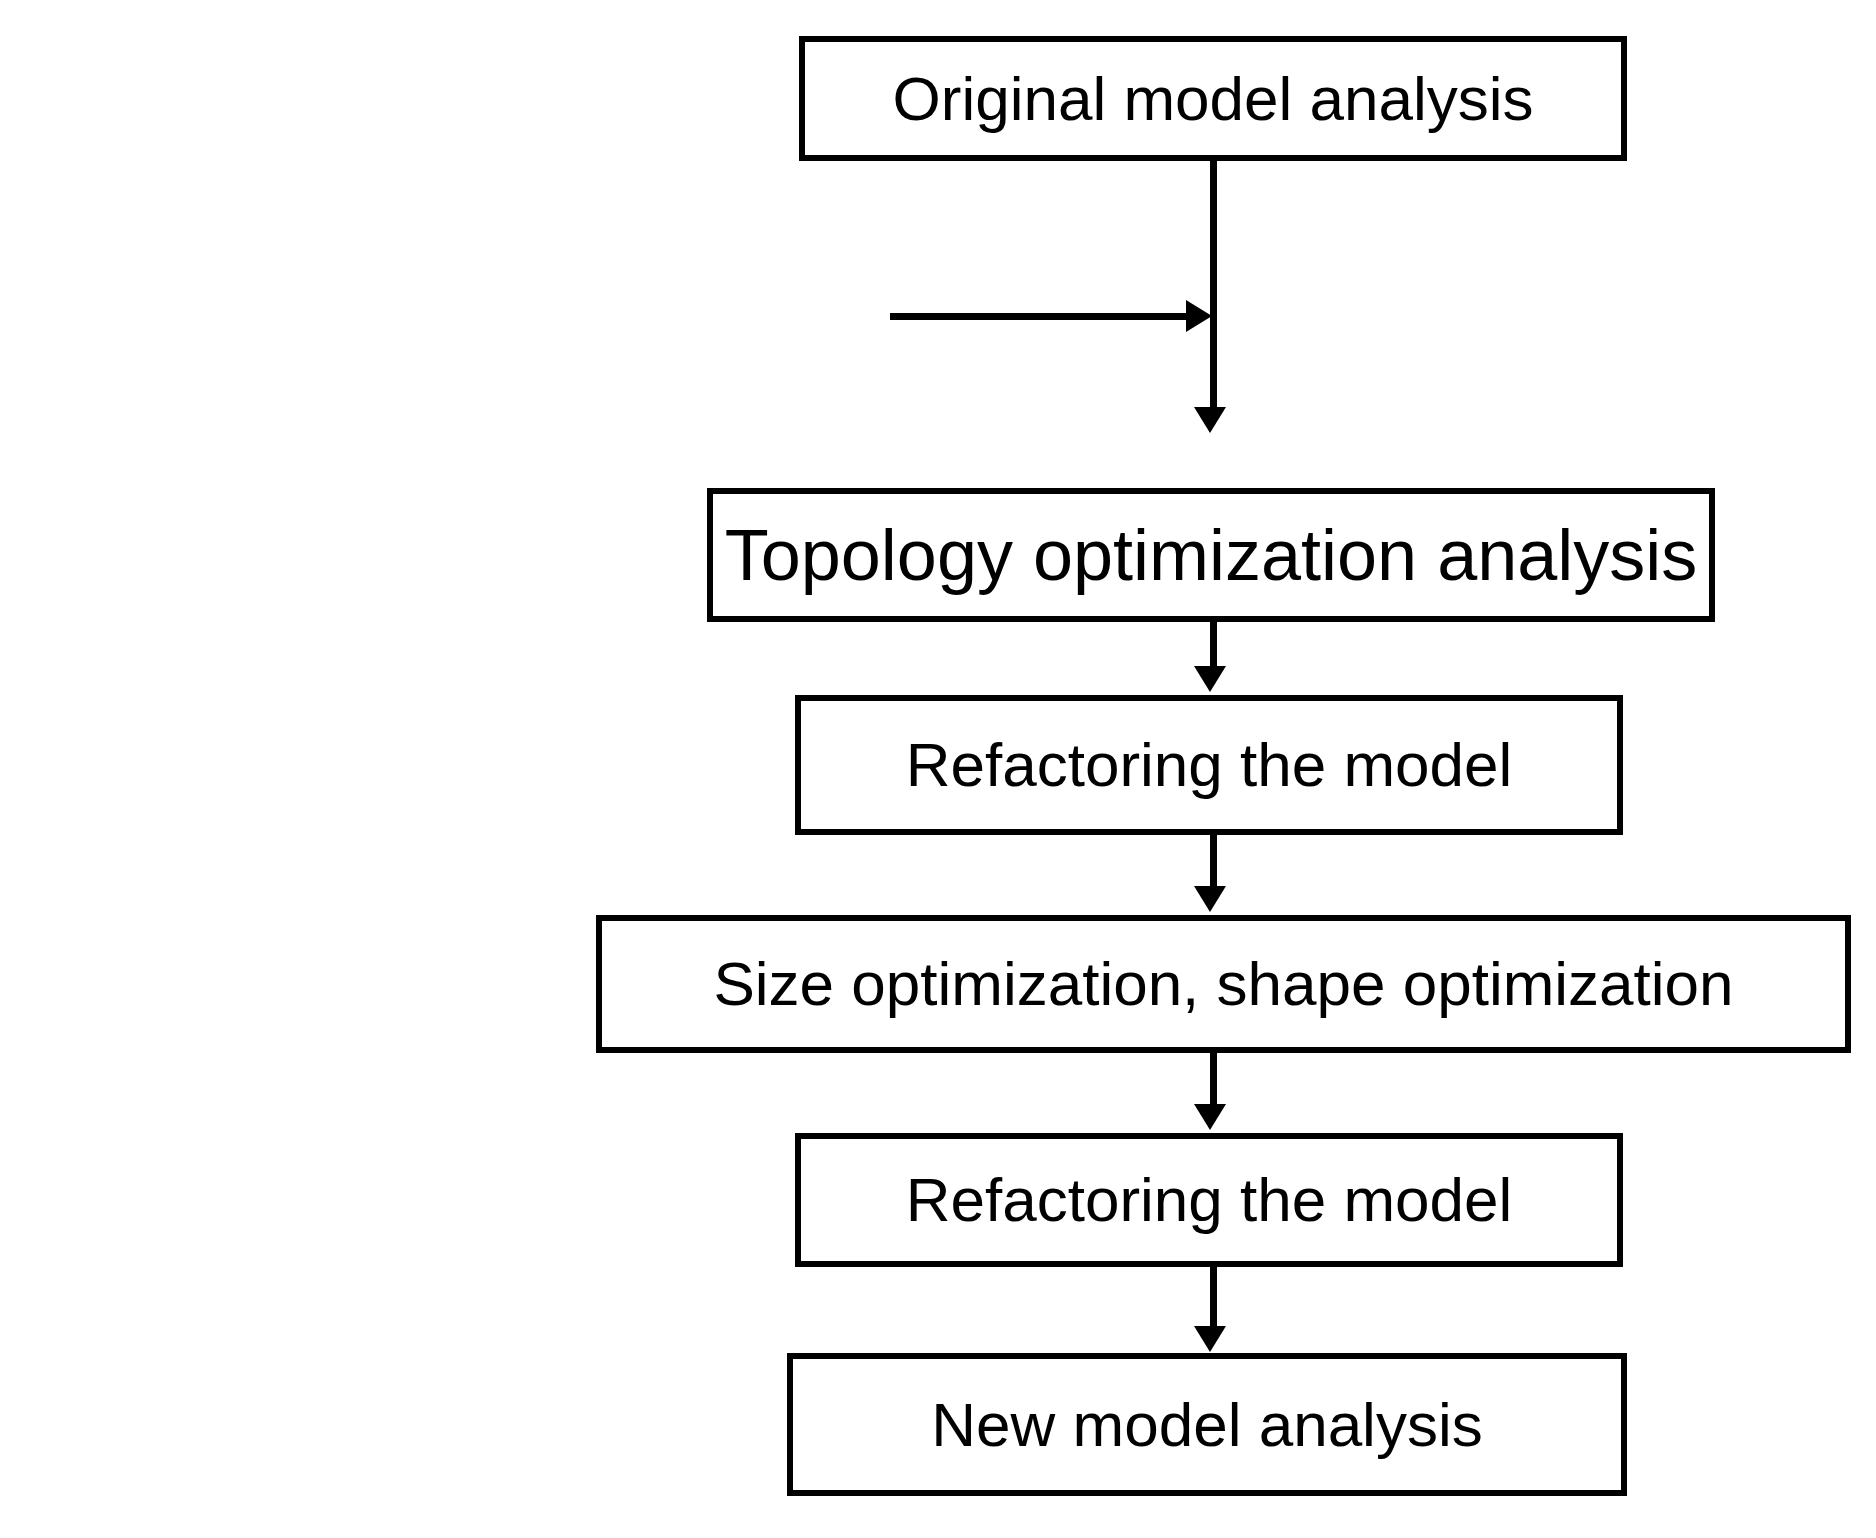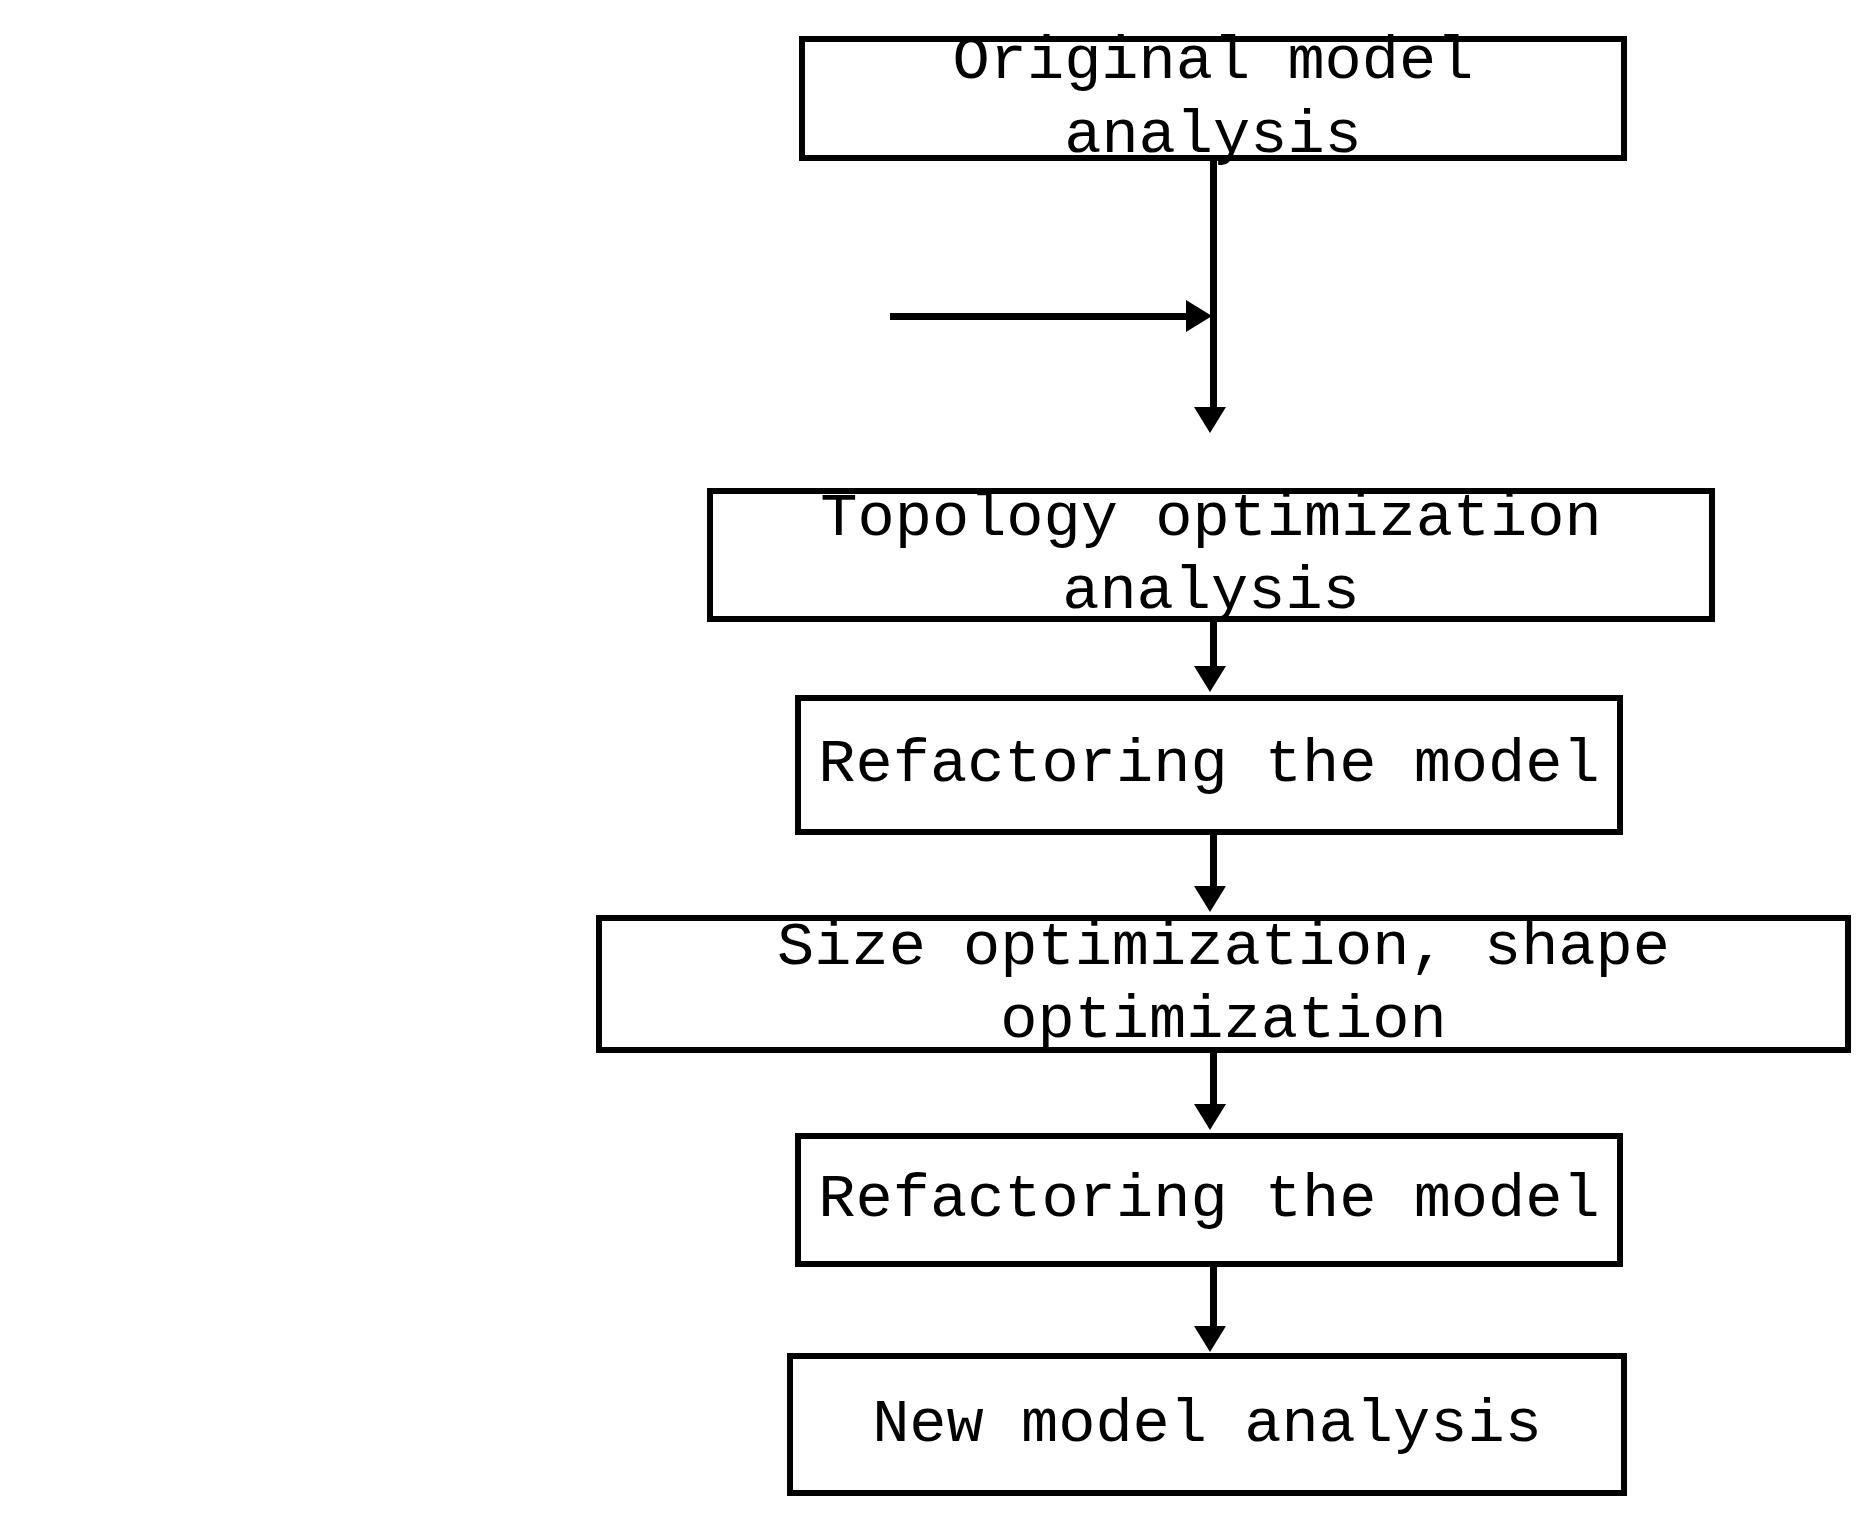--- a/index.html
+++ b/index.html
@@ -7,21 +7,21 @@
     margin: 0;
     padding: 0;
     background: #ffffff;
   }
   #canvas {
     position: relative;
     width: 1876px;
     height: 1538px;
     background: #ffffff;
     overflow: hidden;
-    font-family: Liberation Mono, monospace;
+    font-family: Liberation Sans, sans-serif;
   }
   .node {
     position: absolute;
     box-sizing: border-box;
     border: 6px solid #000000;
     background: #ffffff;
     display: flex;
     align-items: center;
     justify-content: center;
     text-align: center;
@@ -33,21 +33,21 @@
   .node .label {
     display: block;
     width: 100%;
     padding: 0 10px;
     box-sizing: border-box;
     white-space: pre-line;
   }
   
   #node-original          { left: 799px;  top: 36px;   width: 828px;  height: 125px; font-size: 62px; }
   #node-determination     { left: 22px;   top: 196px;  width: 871px;  height: 236px; font-size: 62px; }
-  #node-topology-analysis { left: 707px;  top: 488px;  width: 1008px; height: 134px; font-size: 62px; }
+  #node-topology-analysis { left: 707px;  top: 488px;  width: 1008px; height: 134px; font-size: 72px; }
   #node-refactor-1        { left: 795px;  top: 695px;  width: 828px;  height: 140px; font-size: 62px; }
   #node-size-shape        { left: 590px;  top: 915px;  width: 1255px; height: 138px; font-size: 62px; margin-left: 6px; }
   #node-refactor-2        { left: 795px;  top: 1133px; width: 828px;  height: 134px; font-size: 62px; }
   #node-new-model         { left: 787px;  top: 1353px; width: 840px;  height: 143px; font-size: 62px; }
 
   
   .connector {
     position: absolute;
     background: #000000;
   }

